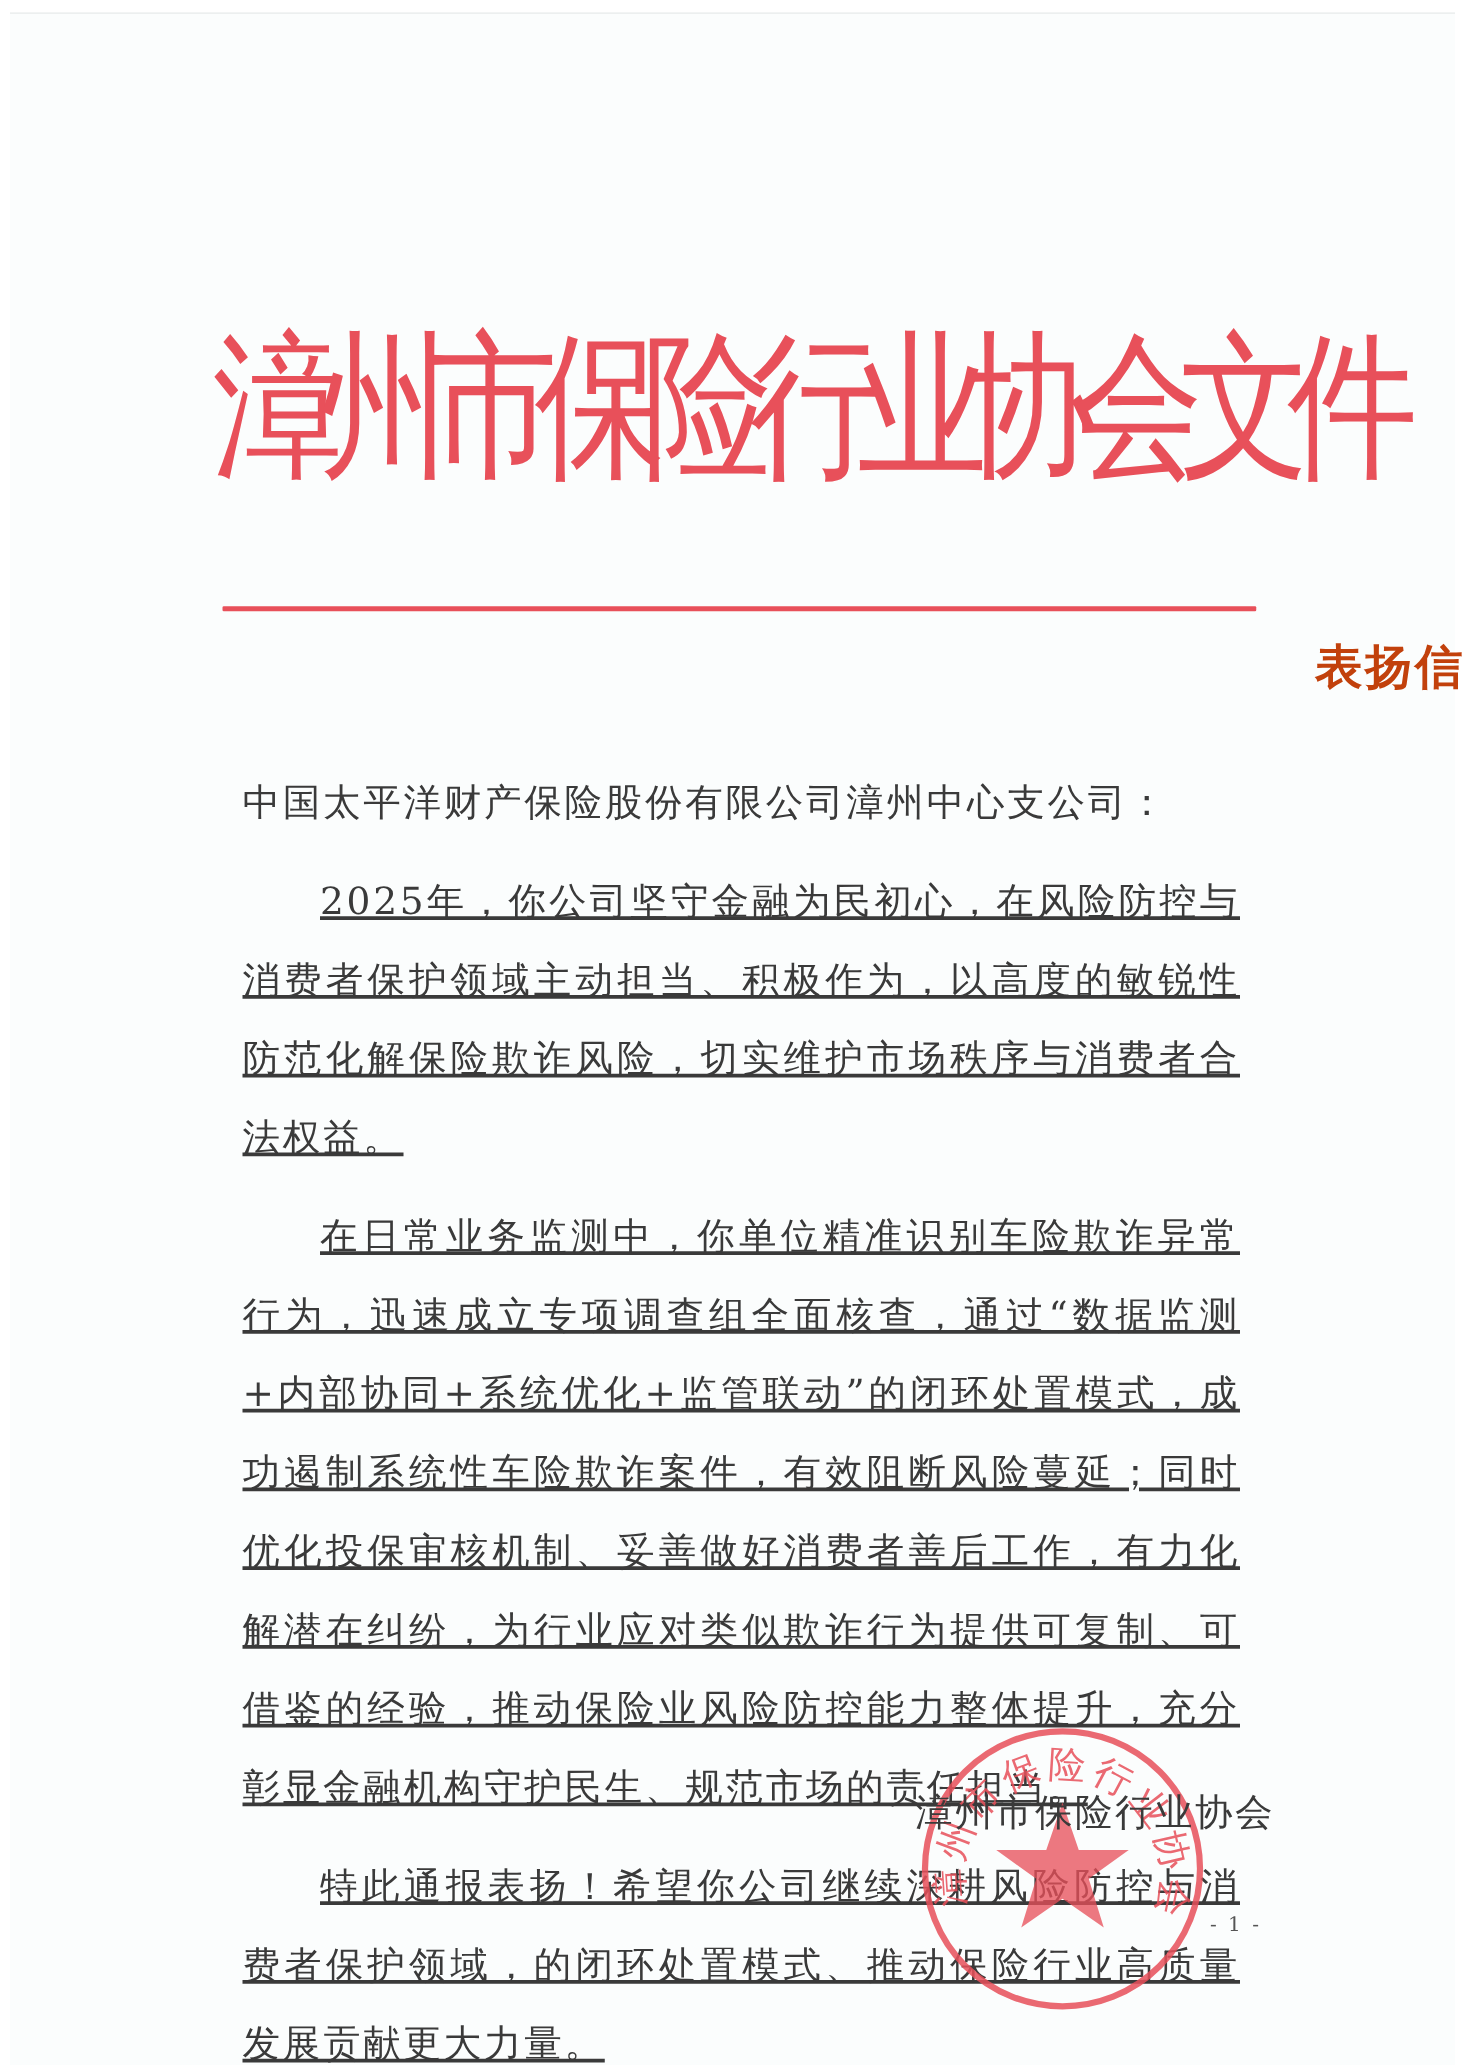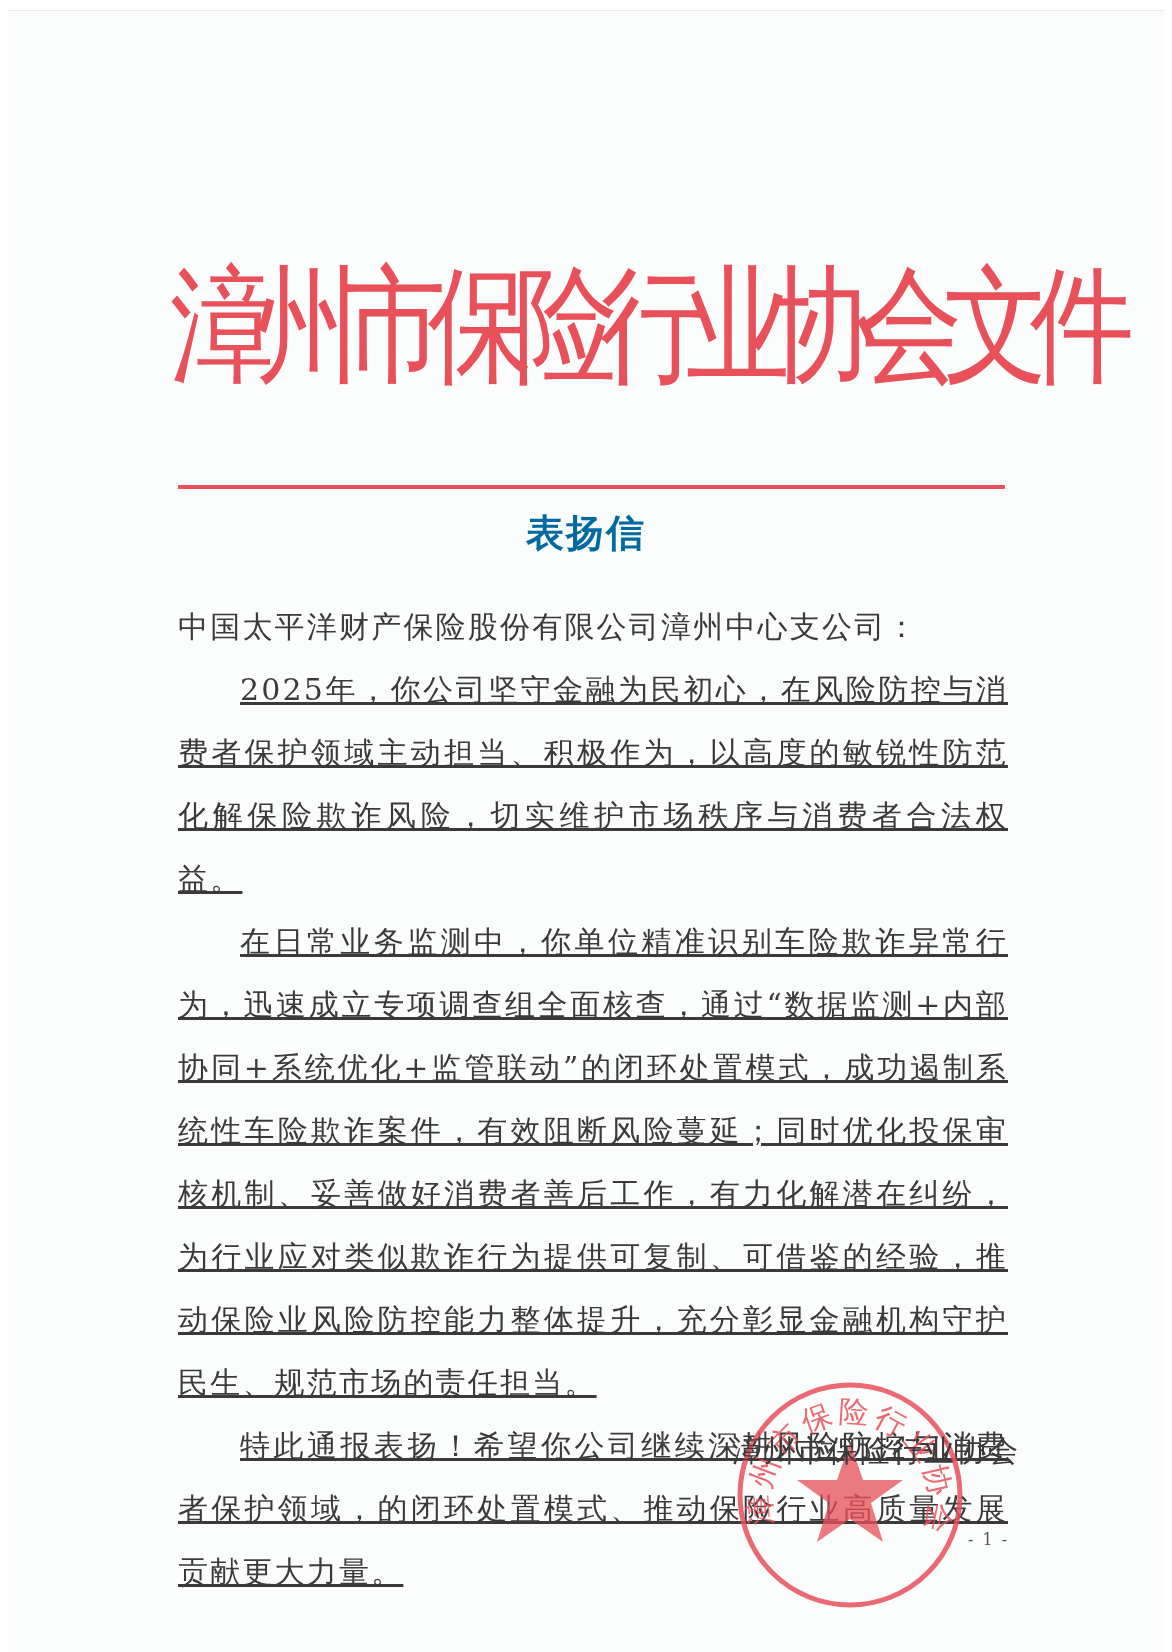--- a/index.html
+++ b/index.html
@@ -24,29 +24,29 @@
     transform: scaleY(1.22);
     transform-origin: center;
     letter-spacing: 0;
   }
   .header-title span { display: inline-block; width: 86px; text-align: center; }
   .red-rule {
     position: absolute; left: 178px; top: 485px; width: 827px; height: 4px;
     background: #e8505a; border-radius: 1px;
   }
   .doc-title {
-    position: absolute; left: 0; top: 508px; width: 1172px; text-align: center;
-    font-size: 38px; font-weight: bold; color: #0369a1; letter-spacing: 2px;
+    position: absolute; left: 0; top: 508px; width: 1172px; text-align: right;
+    font-size: 38px; font-weight: bold; color: #c2410c; letter-spacing: 2px;
   }
   .body-text {
     position: absolute; left: 178px; top: 595px; width: 830px;
     color: #3a3a3a; font-size: 30px; line-height: 63px;
     letter-spacing: 2.2px;
   }
-  .body-text p { margin: 0; text-align: justify; }
+  .body-text p { margin: 16px; text-align: justify; }
   .body-text p.indent { text-indent: 62px; text-decoration: underline; }
   .sign-block {
     position: absolute; left: 700px; top: 1420px; width: 320px;
     color: #3a3a3a; font-size: 30px; line-height: 62px; text-align: right;
     letter-spacing: 2px; z-index: 2;
   }
   .seal {
     position: absolute; left: 735px; top: 1380px; width: 230px; height: 230px;
     z-index: 1; opacity: 0.85;
   }

